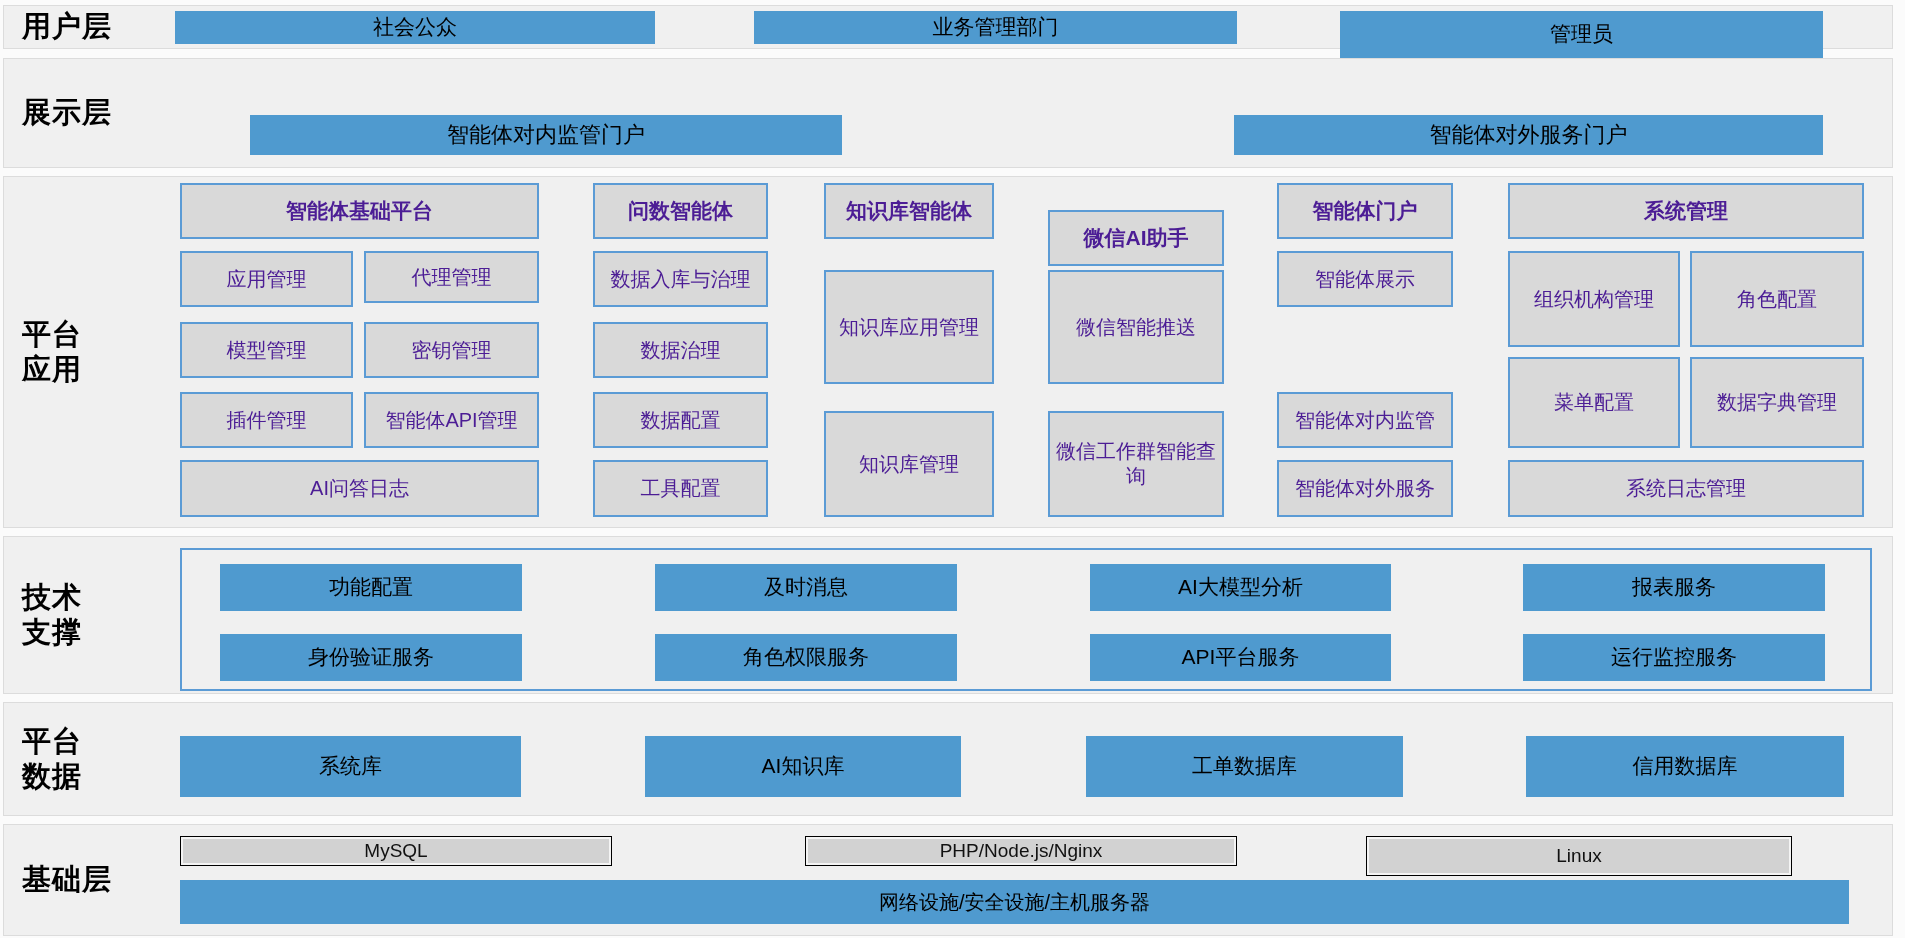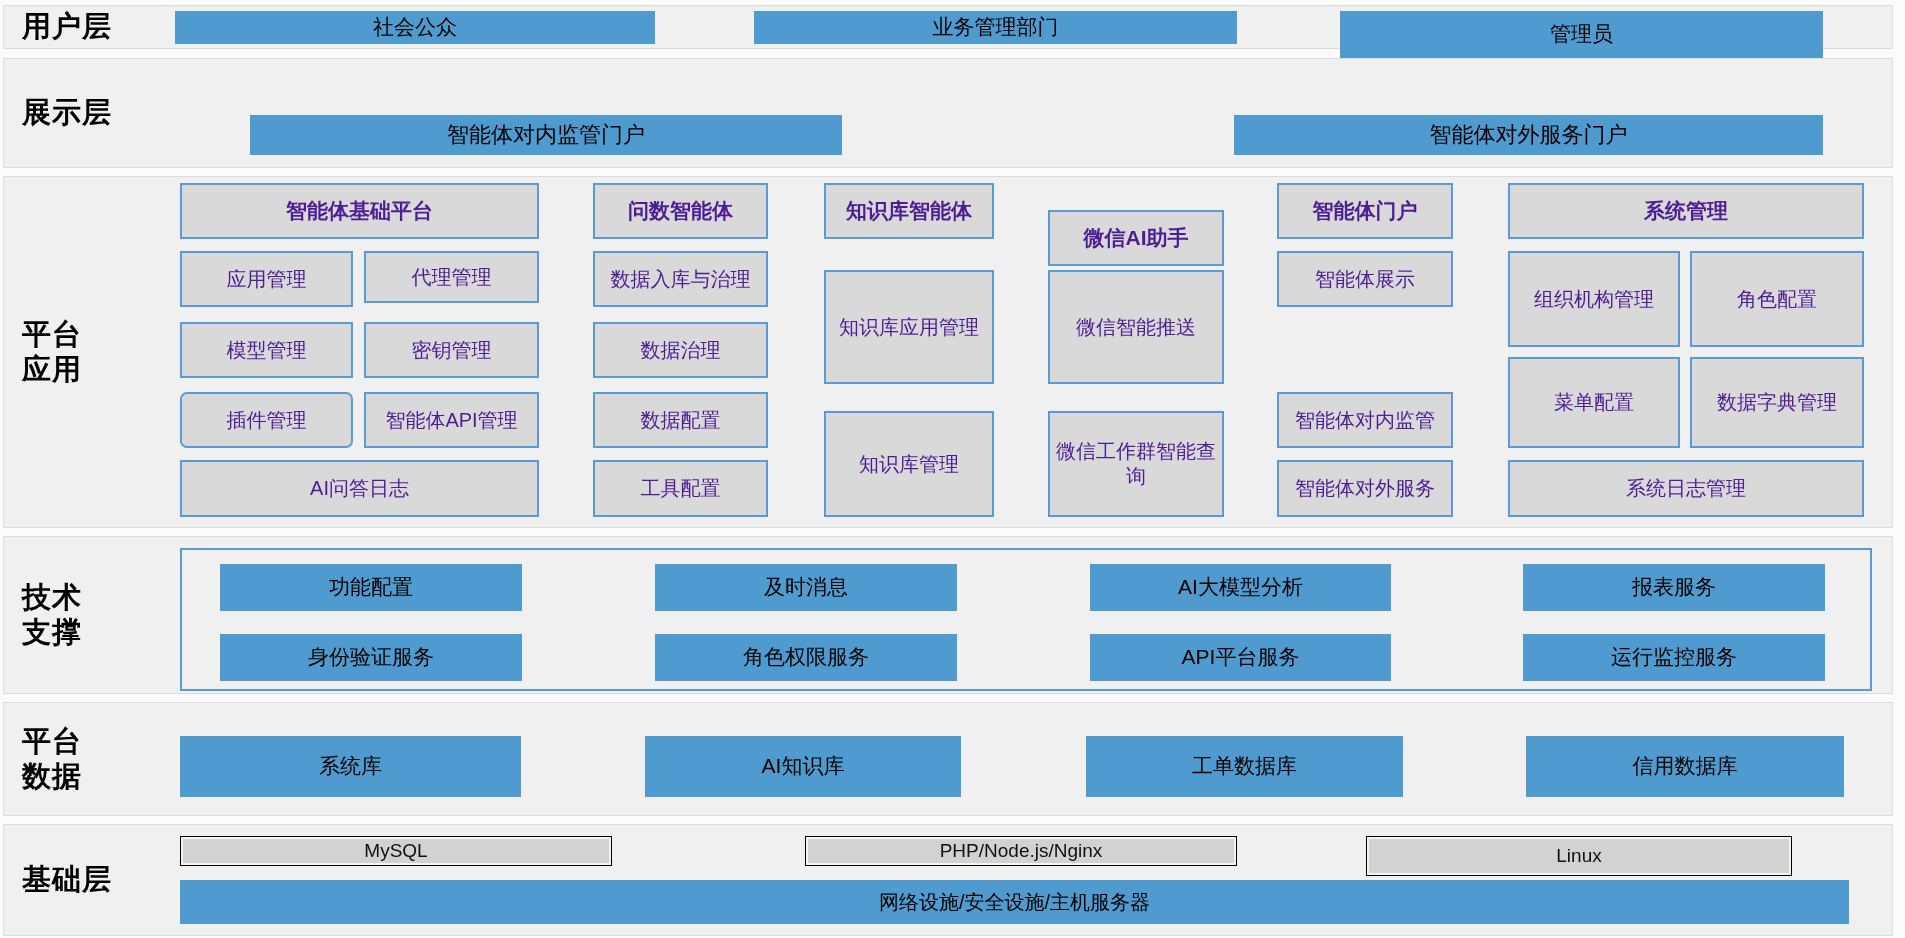--- a/index.html
+++ b/index.html
@@ -56,21 +56,21 @@
 
   <div class="band" style="top:176px;height:352px;">
     <div class="layer-label">平台
 应用</div>
 
     <div class="box gray hdr" style="left:176px;top:6px;width:359px;height:56px;">智能体基础平台</div>
     <div class="box gray" style="left:176px;top:74px;width:173px;height:56px;">应用管理</div>
     <div class="box gray" style="left:360px;top:74px;width:175px;height:52px;">代理管理</div>
     <div class="box gray" style="left:176px;top:145px;width:173px;height:56px;">模型管理</div>
     <div class="box gray" style="left:360px;top:145px;width:175px;height:56px;">密钥管理</div>
-    <div class="box gray" style="left:176px;top:215px;width:173px;height:56px;border-radius:7px;">插件管理</div>
+    <div class="box gray" style="left:176px;top:215px;width:173px;height:56px;">插件管理</div>
     <div class="box gray" style="left:360px;top:215px;width:175px;height:56px;">智能体API管理</div>
     <div class="box gray" style="left:176px;top:283px;width:359px;height:57px;">AI问答日志</div>
 
     <div class="box gray hdr" style="left:589px;top:6px;width:175px;height:56px;">问数智能体</div>
     <div class="box gray" style="left:589px;top:74px;width:175px;height:56px;">数据入库与治理</div>
     <div class="box gray" style="left:589px;top:145px;width:175px;height:56px;">数据治理</div>
     <div class="box gray" style="left:589px;top:215px;width:175px;height:56px;">数据配置</div>
     <div class="box gray" style="left:589px;top:283px;width:175px;height:57px;">工具配置</div>
 
     <div class="box gray hdr" style="left:820px;top:6px;width:170px;height:56px;">知识库智能体</div>

